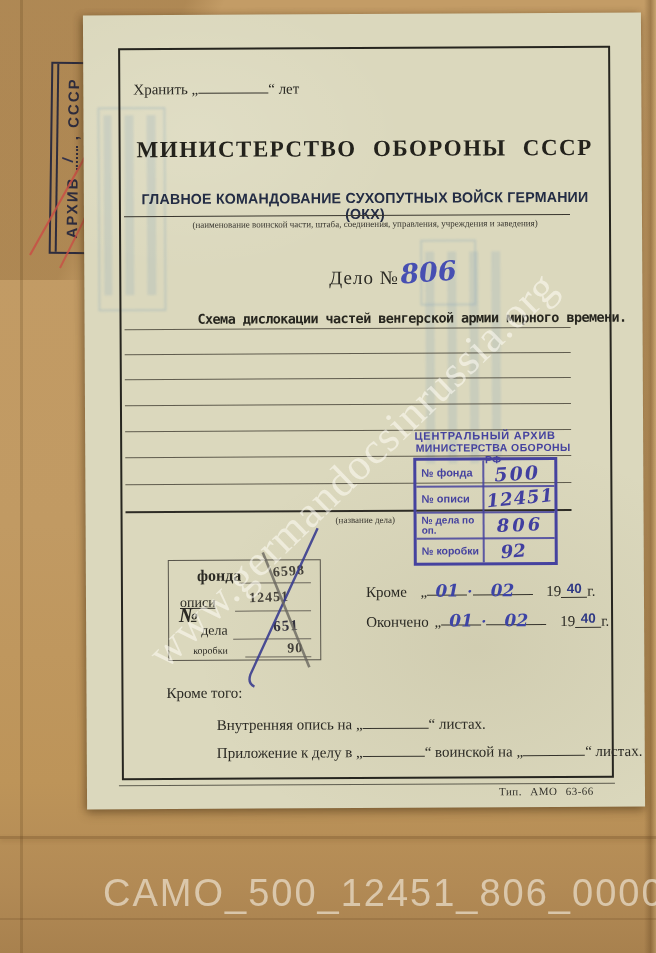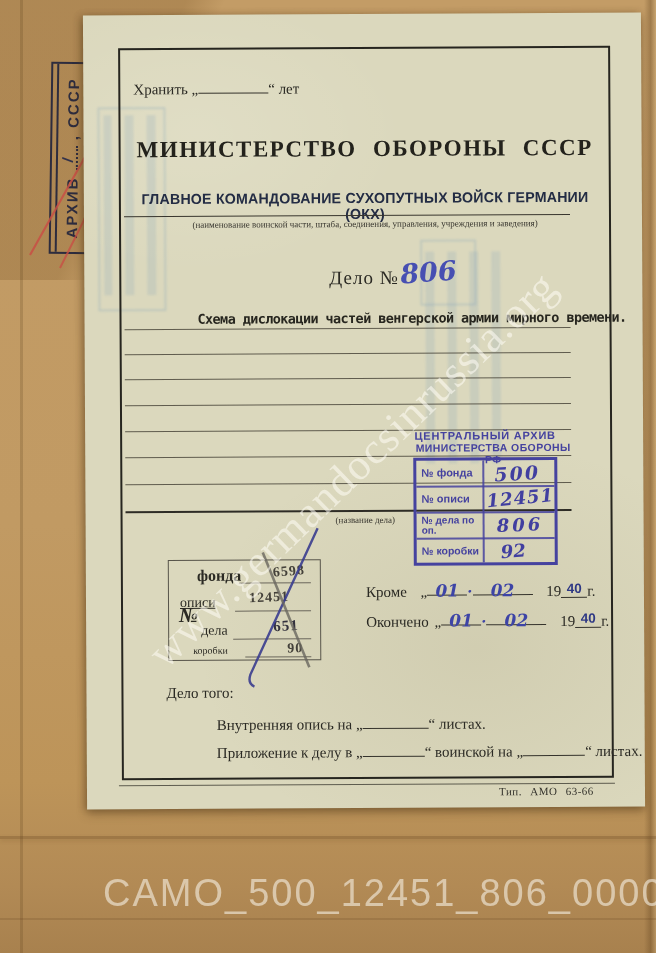--- a/index.html
+++ b/index.html
@@ -159,21 +159,21 @@
       <span style="margin-left:10px;">19</span><span class="blank" style="width:26px;"><span class="yr">40</span></span><span>г.</span>
     </div>
 
     <div class="abs serif" style="left:280px;top:597px;font-size:15px;">
       <span>Окончено</span>
       <span style="margin-left:2px;">„</span><span class="blank" style="width:40px;"><span class="ink" style="font-size:17px;">01</span></span><span class="ink">·</span><span class="blank" style="width:60px;"><span class="ink" style="font-size:17px;">02</span></span>
       <span style="margin-left:10px;">19</span><span class="blank" style="width:26px;"><span class="yr">40</span></span><span>г.</span>
     </div>
 
 
-    <div class="abs serif" style="left:80px;top:670px;font-size:15px;">Дело того:</div>
+    <div class="abs serif" style="left:80px;top:670px;font-size:15px;">Кроме того:</div>
 
     <div class="abs serif" style="left:130px;top:700px;font-size:15px;">
       <span>Внутренняя опись на</span>
       <span>„</span><span class="blank" style="width:66px;"></span><span>“</span>
       <span>листах.</span>
     </div>
 
     <div class="abs serif" style="left:130px;top:728px;font-size:15px;white-space:nowrap;">
       <span>Приложение к делу в</span>
       <span>„</span><span class="blank" style="width:62px;"></span><span>“</span>

